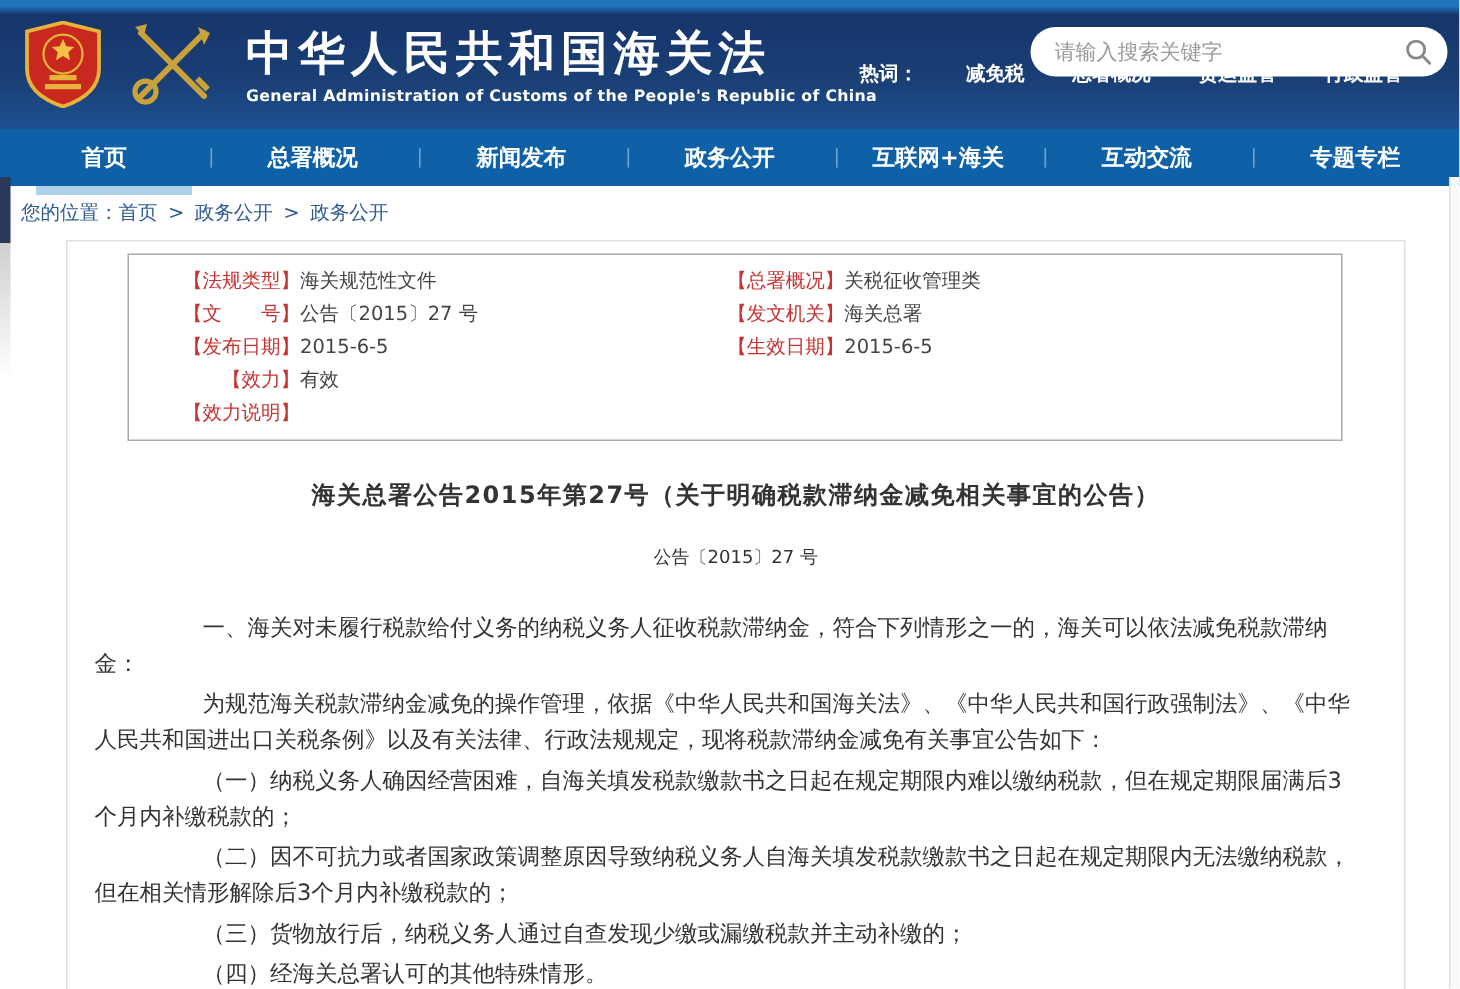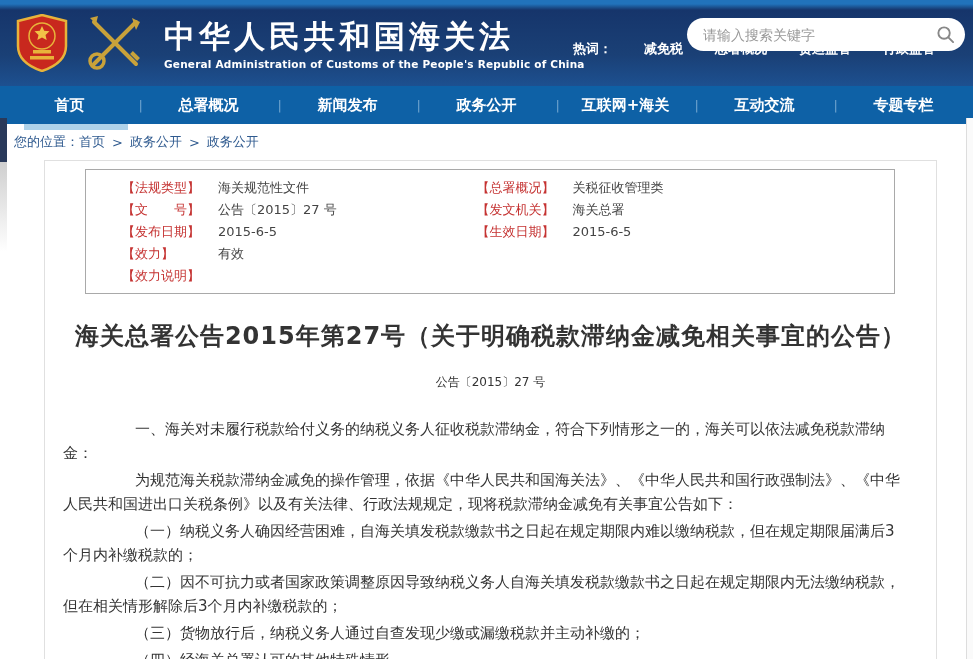--- a/index.html
+++ b/index.html
@@ -46,29 +46,29 @@
   .edge-left { position:absolute; left:0; top:118px; width:7px; height:44px; background:#29395a; }
   .edge-left2 { position:absolute; left:0; top:162px; width:7px; height:90px;
     background:linear-gradient(180deg,#cfcfcf 0,rgba(207,207,207,0) 100%); }
   .edge-right { position:absolute; right:0; top:118px; width:7px; height:541px;
     background:#fafafa; border-left:1px solid #ddd; }
 
   
   .panel { position:absolute; left:44px; top:160px; width:893px; height:540px;
     background:#fff; border:1px solid #e0e0e0; }
 
-  .meta-box { margin:8px 41px 0 40px; border:1px solid #a9a9a9; padding:7px 18px 6px 36px;
-    display:flex; font-size:13px; line-height:22px; }
+  .meta-box { margin:8px 41px 0 40px; border:1px solid #a9a9a9; padding:7px 18px 6px 18px;
+    display:flex; font-size:13px; line-height:22px;text-align:right; }
   .meta-col-left { width:47%; }
   .meta-col-right { width:53%; }
   .meta-row { display:flex; }
   .meta-label { color:#c53332; width:96px; flex:none; }
   .meta-value { color:#444; }
 
-  .doc-title { margin-top:26px; text-align:center; font-size:24px; font-weight:bold;
+  .doc-title { margin-top:26px; text-align:center; font-size:16px; font-weight:bold;
     color:#333; letter-spacing:1px; }
   .doc-number { margin-top:22px; text-align:center; font-size:12px; color:#333; }
 
   .article { margin-top:26px; padding:0 30px 0 18px; font-size:15px; color:#333; line-height:24px; }
   .article p { text-indent:72px; margin-bottom:3px; }
 </style>
 </head>
 <body>
 
 <header class="site-header">

